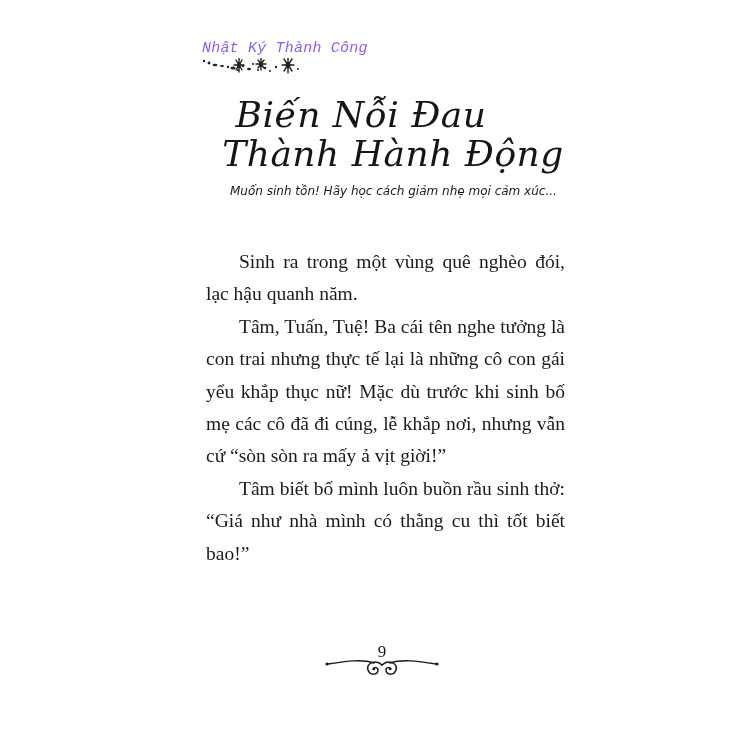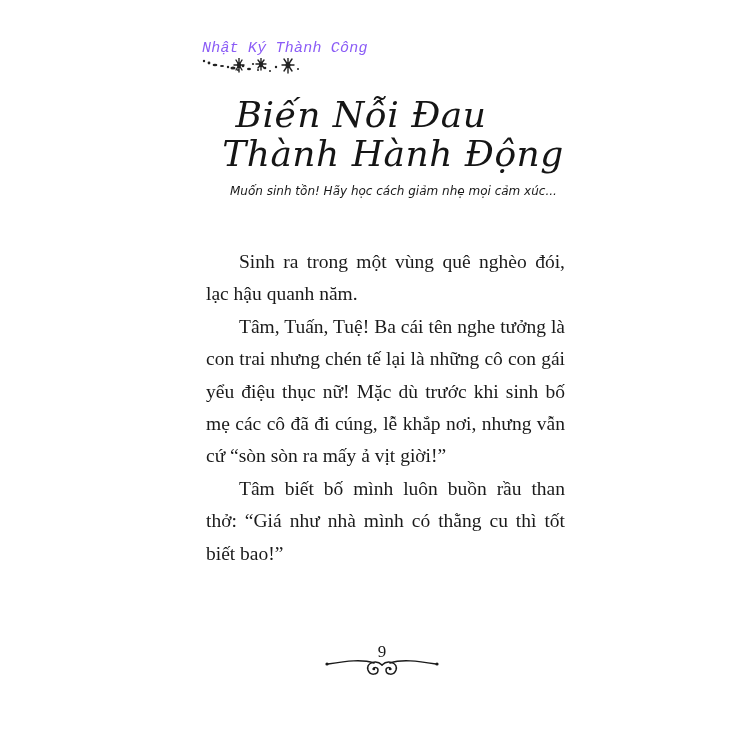--- a/index.html
+++ b/index.html
@@ -148,22 +148,22 @@
     </svg>
   </div>
 
   <div class="chapter-title line1">Biến Nỗi Đau</div>
   <div class="chapter-title line2">Thành Hành Động</div>
 
   <div class="epigraph">Muốn sinh tồn! Hãy học cách giảm nhẹ mọi cảm xúc...</div>
 
   <div class="body-text">
     <p>Sinh ra trong một vùng quê nghèo đói, lạc hậu quanh năm.</p>
-    <p>Tâm, Tuấn, Tuệ! Ba cái tên nghe tưởng là con trai nhưng chén tế lại là những cô con gái yểu điệu thục nữ! Mặc dù trước khi sinh bố mẹ các cô đã đi cúng, lễ khắp nơi, nhưng vẫn cứ “sòn sòn ra mấy ả vịt giời!”</p>
-    <p>Tâm biết bố mình luôn buồn rầu than thở: “Giá như nhà mình có thằng cu thì tốt biết bao!”</p>
+    <p>Tâm, Tuấn, Tuệ! Ba cái tên nghe tưởng là con trai nhưng thực tế lại là những cô con gái yểu khắp thục nữ! Mặc dù trước khi sinh bố mẹ các cô đã đi cúng, lễ khắp nơi, nhưng vẫn cứ “sòn sòn ra mấy ả vịt giời!”</p>
+    <p>Tâm biết bố mình luôn buồn rầu sinh thở: “Giá như nhà mình có thằng cu thì tốt biết bao!”</p>
   </div>
 
   <div class="page-footer">
     <div class="page-number">9</div>
     <svg class="footer-ornament" width="120" height="26" viewBox="0 0 120 26">
       <g fill="none" stroke="#1a1a1a" stroke-width="1.5" stroke-linecap="round">
         <path d="M6 9 C 25 6, 40 4, 52 8"></path>
         <path d="M114 9 C 95 6, 80 4, 68 8"></path>
         <path d="M60 10 C 54 4, 44 8, 46 15 C 48 21, 56 20, 56 15 C 56 12, 52 12, 51 14"></path>
         <path d="M60 10 C 66 4, 76 8, 74 15 C 72 21, 64 20, 64 15 C 64 12, 68 12, 69 14"></path>

